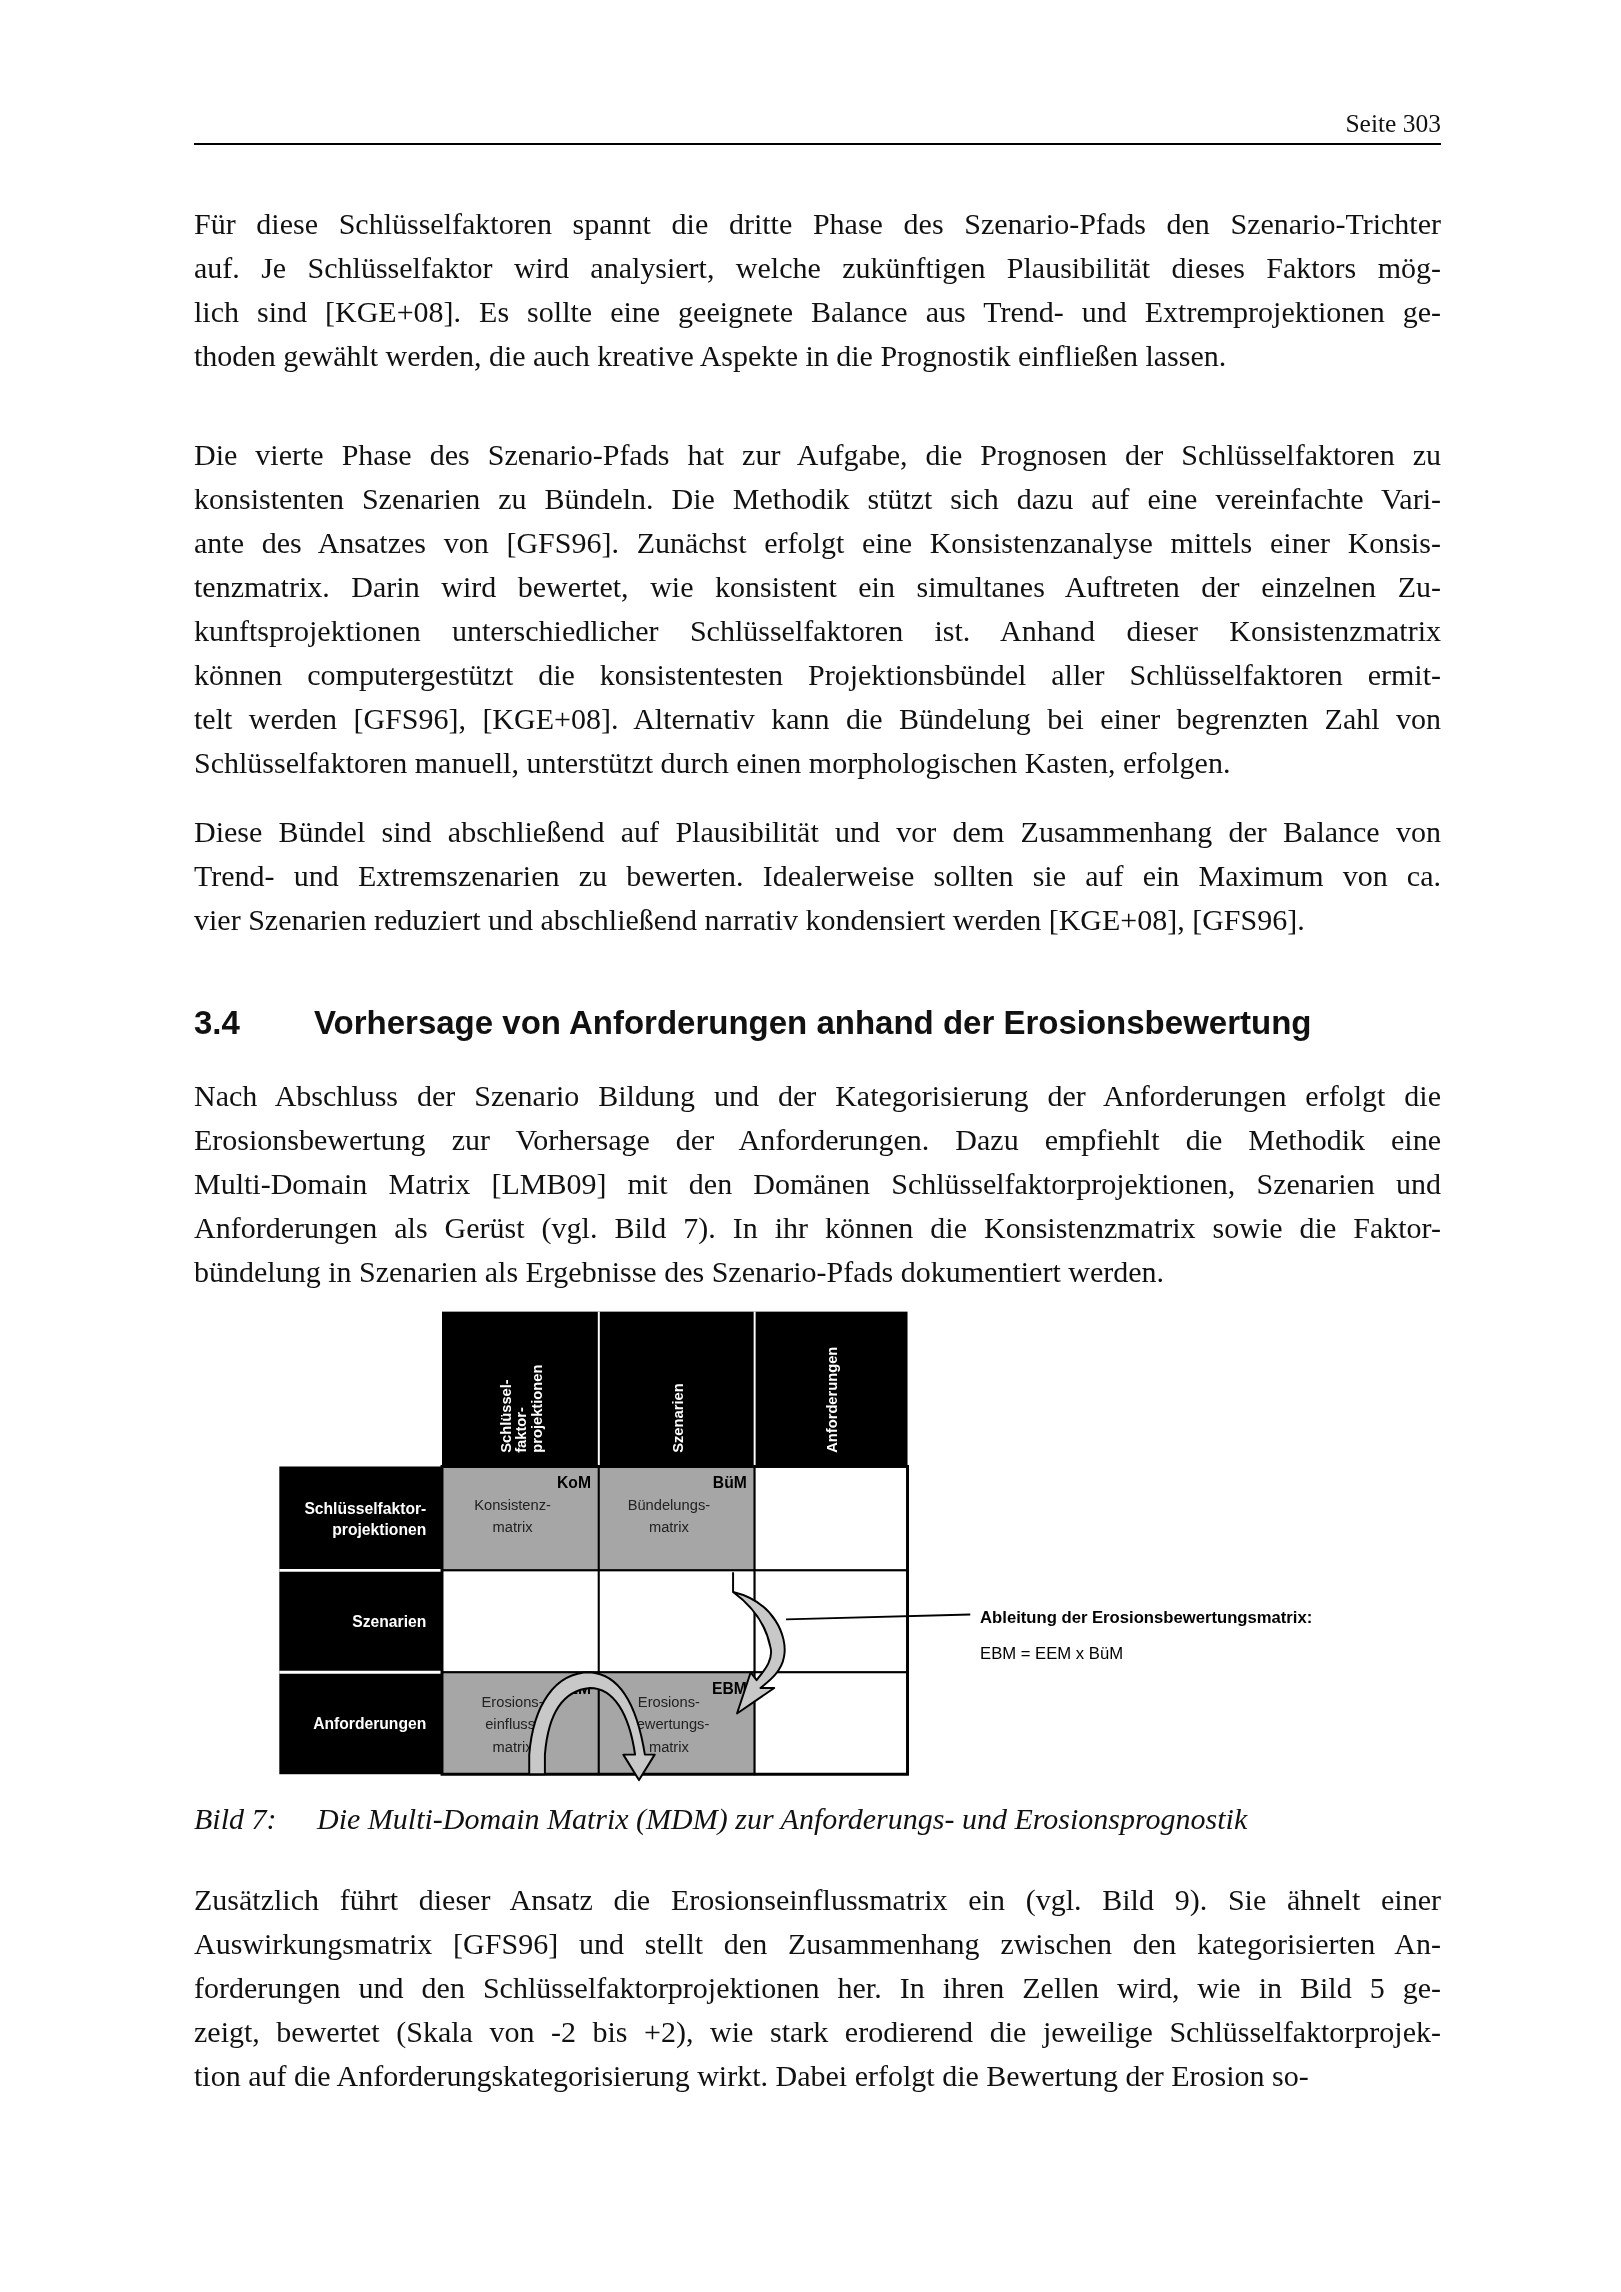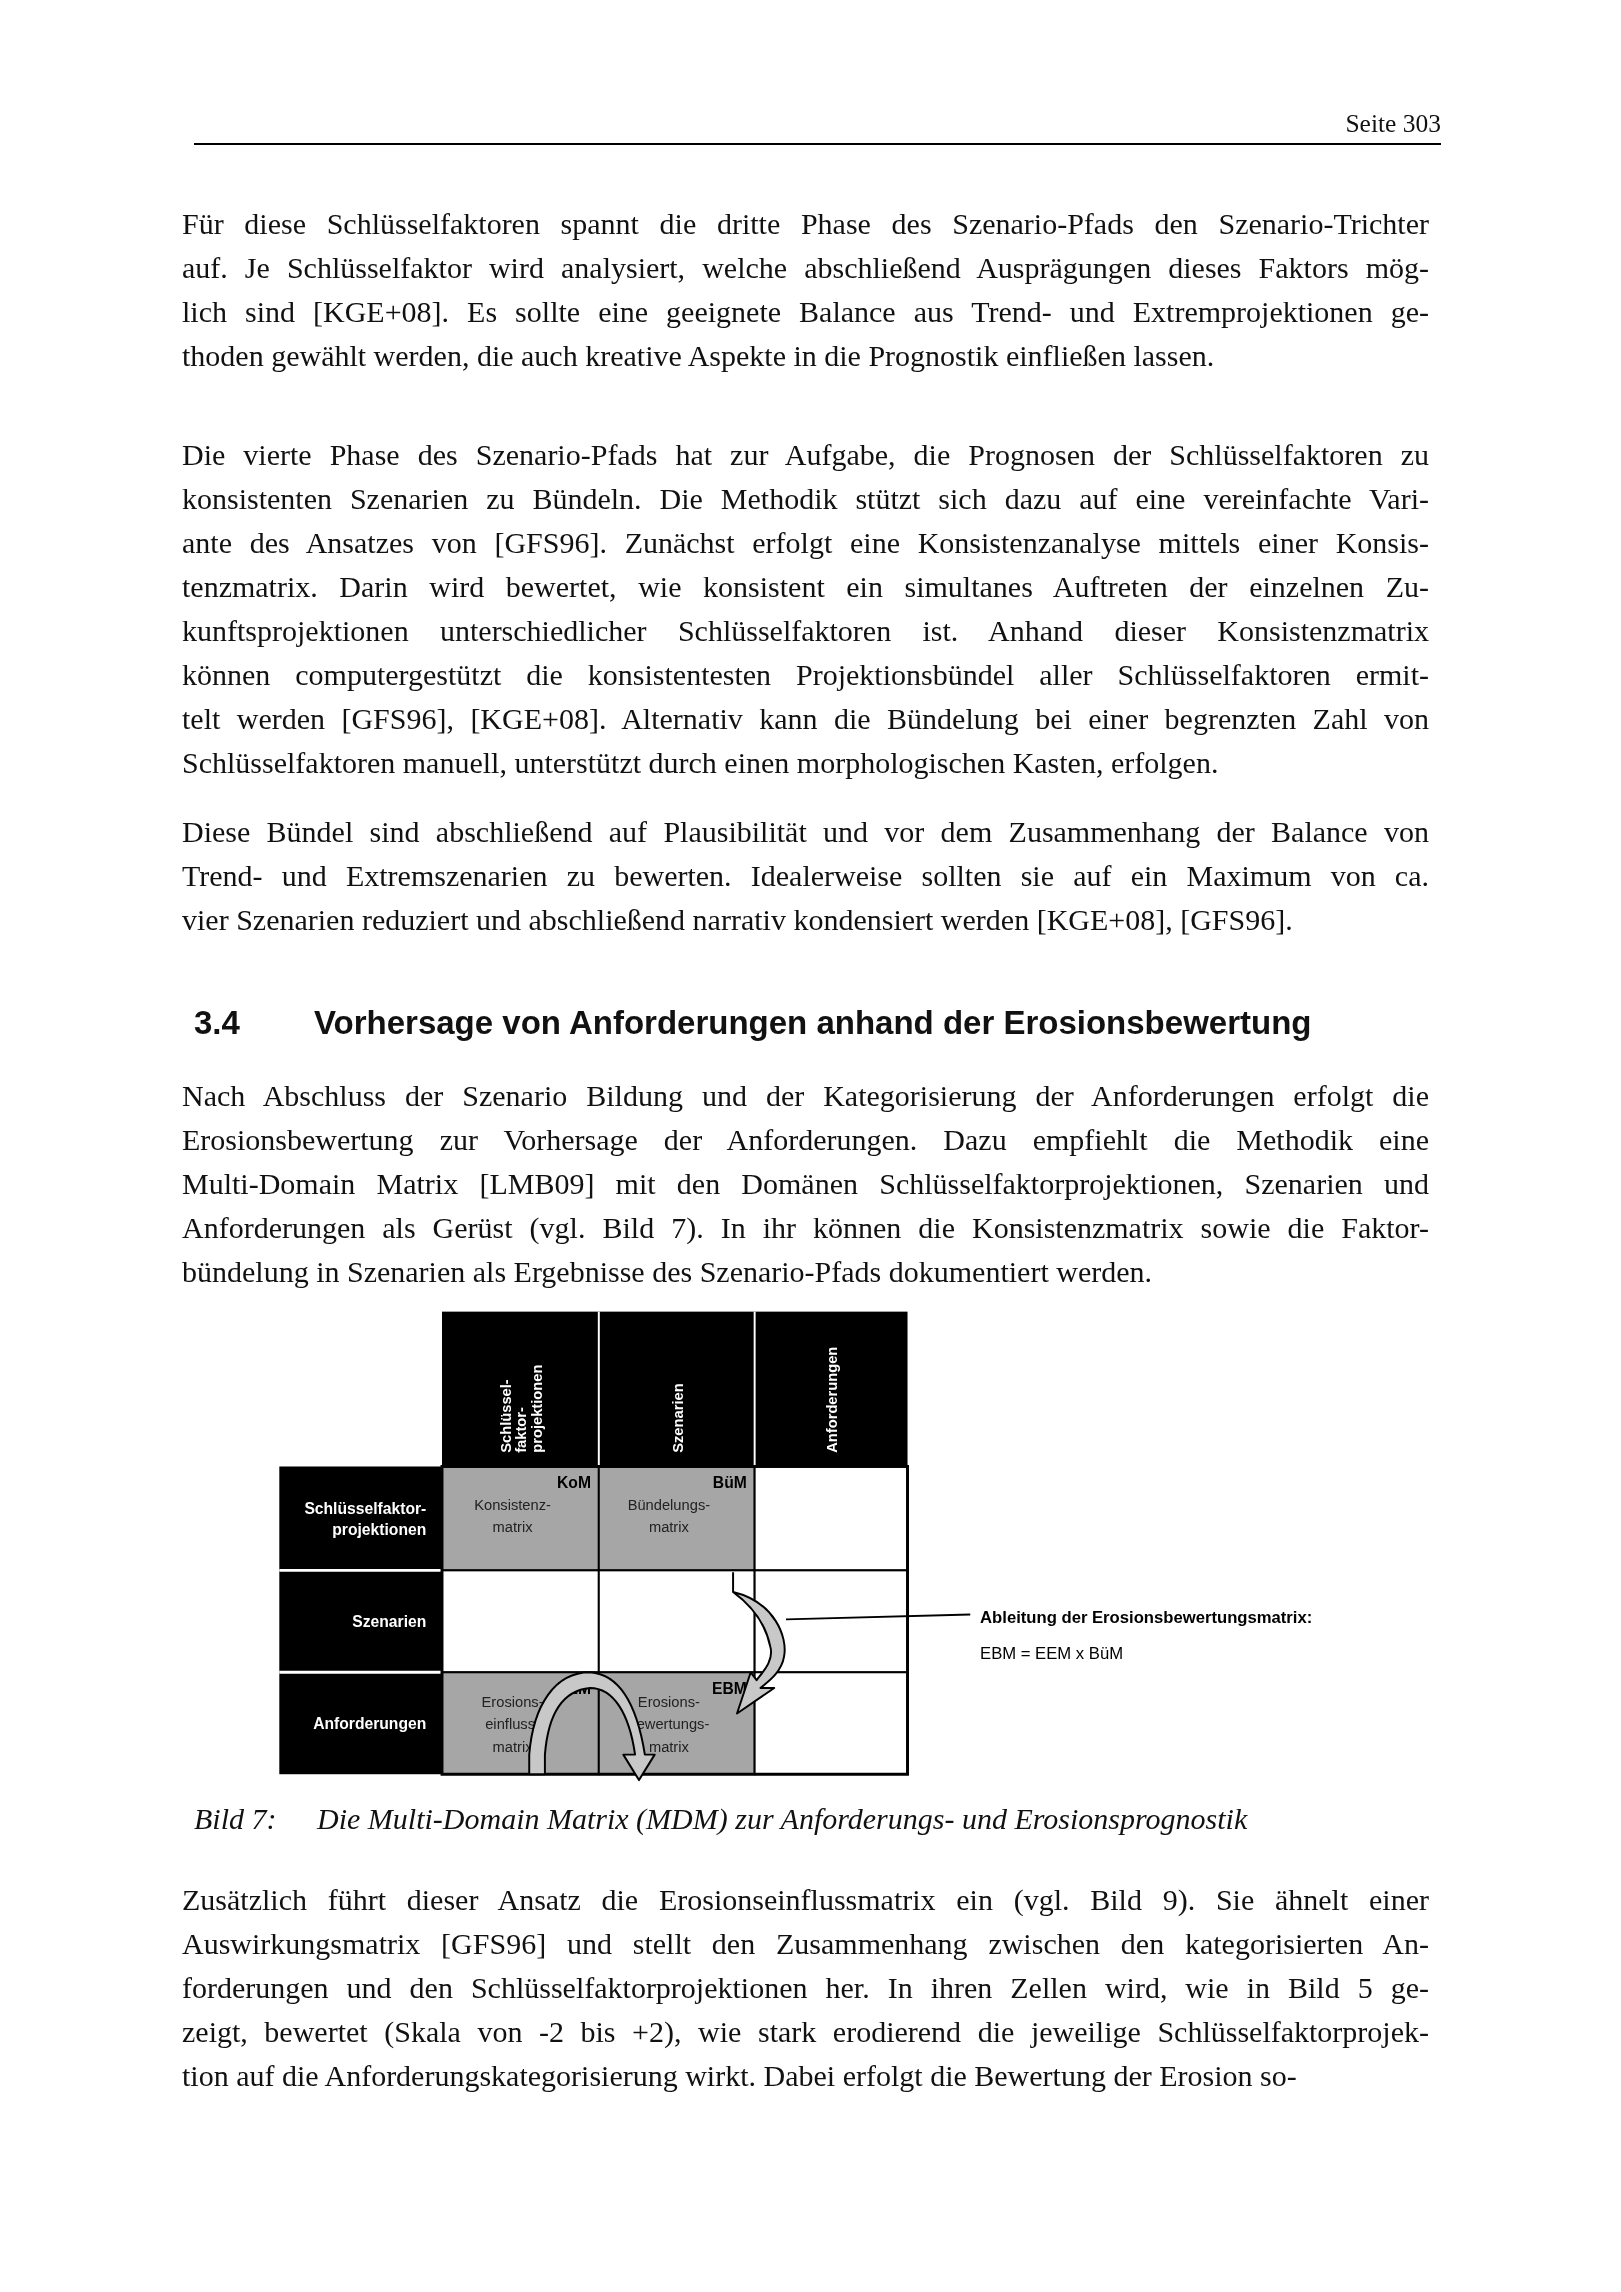--- a/index.html
+++ b/index.html
@@ -5,21 +5,21 @@
   html, body { margin: 0; padding: 0; background: #ffffff; }
   body { width: 1621px; height: 2293px; position: relative; overflow: hidden; color: #111; }
   .serif { font-family: "Liberation Serif", "DejaVu Serif", serif; }
   .sans { font-family: "Liberation Sans", "DejaVu Sans", sans-serif; }
 
   .running-header { position: absolute; left: 194px; top: 106px; width: 1247px; height: 37px;
     font-size: 25.5px; border-bottom: 2.9px solid #000; }
   .running-header .title { position: absolute; left: 0; top: 2.9px; }
   .running-header .page-no { position: absolute; right: 0; top: 2.9px; }
 
-  .para { position: absolute; left: 182px; width: 1247px; font-size: 30px; line-height: 44px;
+  .para { position: absolute; left: 194px; width: 1247px; font-size: 30px; line-height: 44px;
     text-align: justify; margin: 0; hyphens: manual; }
   .line { display: block; text-align: justify; text-align-last: justify; white-space: nowrap; }
   .line.last { text-align-last: left; }
 
   .heading { position: absolute; left: 194px; top: 1004px; font-size: 33px; font-weight: bold; }
   .heading .num { position: absolute; left: 0; top: 0; }
   .heading .txt { position: absolute; left: 100px; top: 0; white-space: nowrap; margin-left: 20px; }
 
   .figure { position: absolute; left: 0; top: 0; width: 1621px; height: 2293px; pointer-events: none; }
   .figure * { pointer-events: auto; }
@@ -30,21 +30,21 @@
 </style>
 </head>
 <body>
 
 <div class="running-header serif">
   <span class="page-no">Seite 303</span>
 </div>
 
 <div class="para serif" style="top:202px">
     <div class="line">Für diese Schlüsselfaktoren spannt die dritte Phase des Szenario-Pfads den Szenario-Trichter</div>
-    <div class="line">auf. Je Schlüsselfaktor wird analysiert, welche abschließend Ausprägungen dieses Faktors mög-</div>
+    <div class="line">auf. Je Schlüsselfaktor wird analysiert, welche zukünftigen Plausibilität dieses Faktors mög-</div>
     <div class="line">lich sind [KGE+08]. Es sollte eine geeignete Balance aus Trend- und Extremprojektionen ge-</div>
     <div class="line last">thoden gewählt werden, die auch kreative Aspekte in die Prognostik einfließen lassen.</div>
   </div>
 <div class="para serif" style="top:433px">
     <div class="line">Die vierte Phase des Szenario-Pfads hat zur Aufgabe, die Prognosen der Schlüsselfaktoren zu</div>
     <div class="line">konsistenten Szenarien zu Bündeln. Die Methodik stützt sich dazu auf eine vereinfachte Vari-</div>
     <div class="line">ante des Ansatzes von [GFS96]. Zunächst erfolgt eine Konsistenzanalyse mittels einer Konsis-</div>
     <div class="line">tenzmatrix. Darin wird bewertet, wie konsistent ein simultanes Auftreten der einzelnen Zu-</div>
     <div class="line">kunftsprojektionen unterschiedlicher Schlüsselfaktoren ist. Anhand dieser Konsistenzmatrix</div>
     <div class="line">können computergestützt die konsistentesten Projektionsbündel aller Schlüsselfaktoren ermit-</div>

